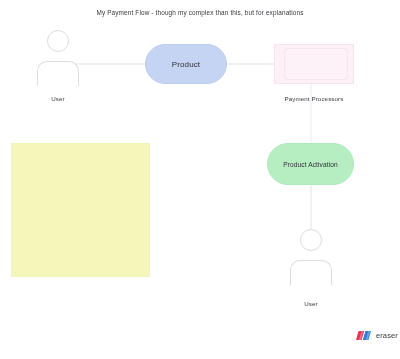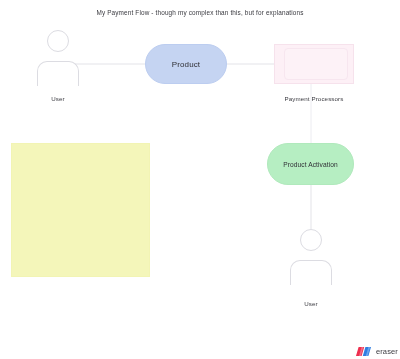--- a/index.html
+++ b/index.html
@@ -163,21 +163,20 @@
   }
 
   
   .watermark {
     position: absolute;
     left: 356px;
     top: 331px;
     display: flex;
     align-items: center;
     gap: 3px;
-    margin-top: 16px;
   }
   .watermark-mark {
     position: relative;
     width: 17px;
     height: 9px;
   }
   .watermark-text {
     font-size: 7.5px;
     color: #3a3a40;
     letter-spacing: 0.1px;

